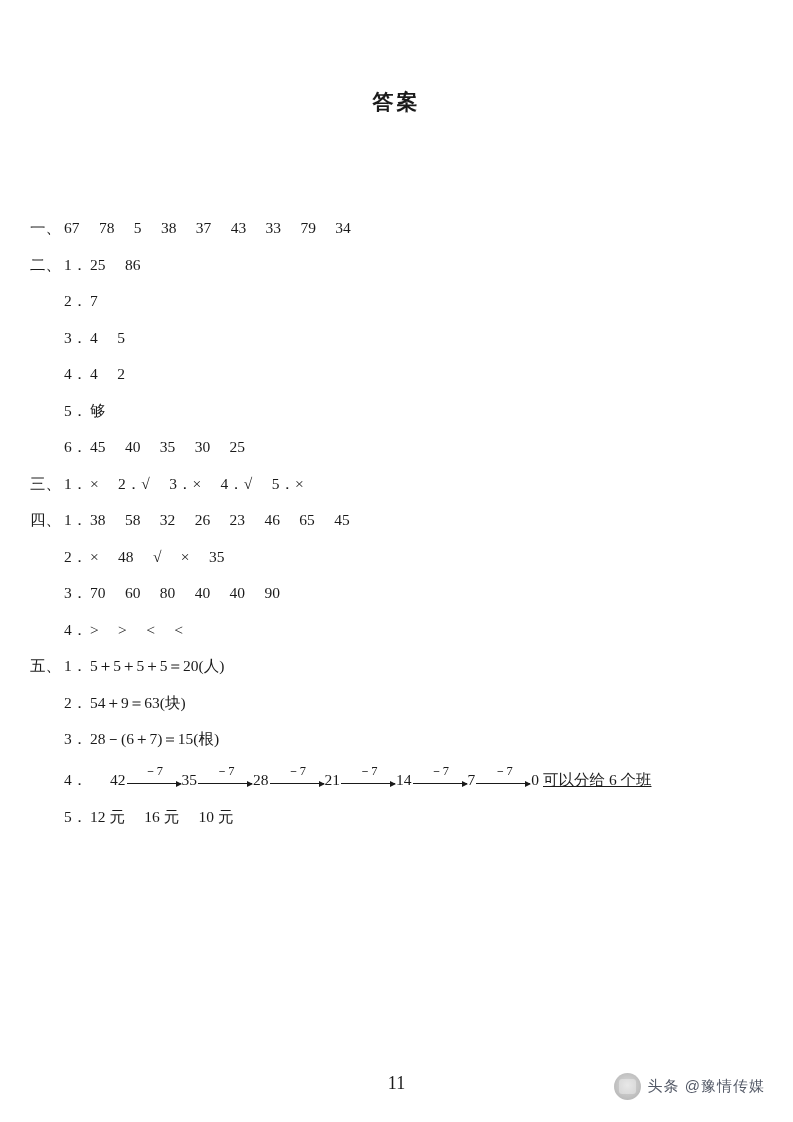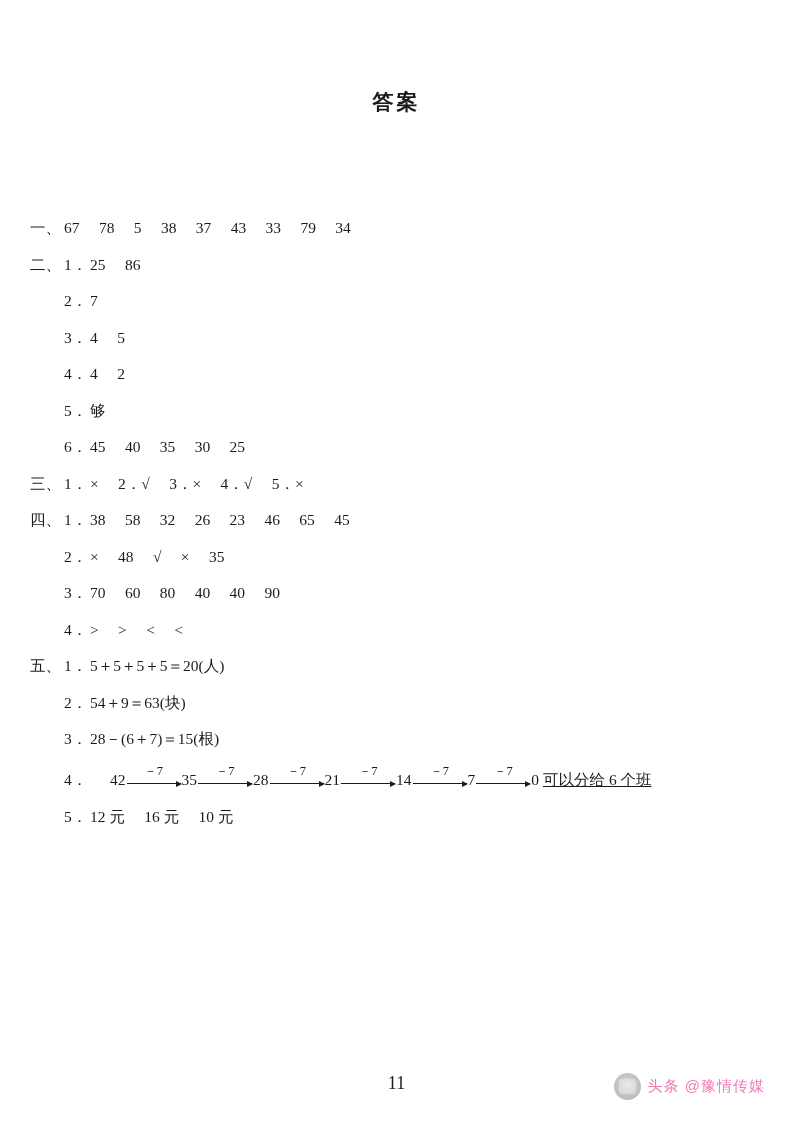--- a/index.html
+++ b/index.html
@@ -127,21 +127,21 @@
     content: "";
     position: absolute;
     left: 5px; top: 6px;
     width: 17px; height: 15px;
     border-radius: 3px;
     background: rgba(255,255,255,0.35);
   }
   .wm-text {
     font-family: "Liberation Sans", "DejaVu Sans", sans-serif;
     font-size: 15px;
-    color: #ec4899;
+    color: #0f172a;
     letter-spacing: 1px;
     white-space: nowrap;
   }
 </style>
 </head>
 <body>
 
 <div class="page">
 
   <div class="title">答案</div>

